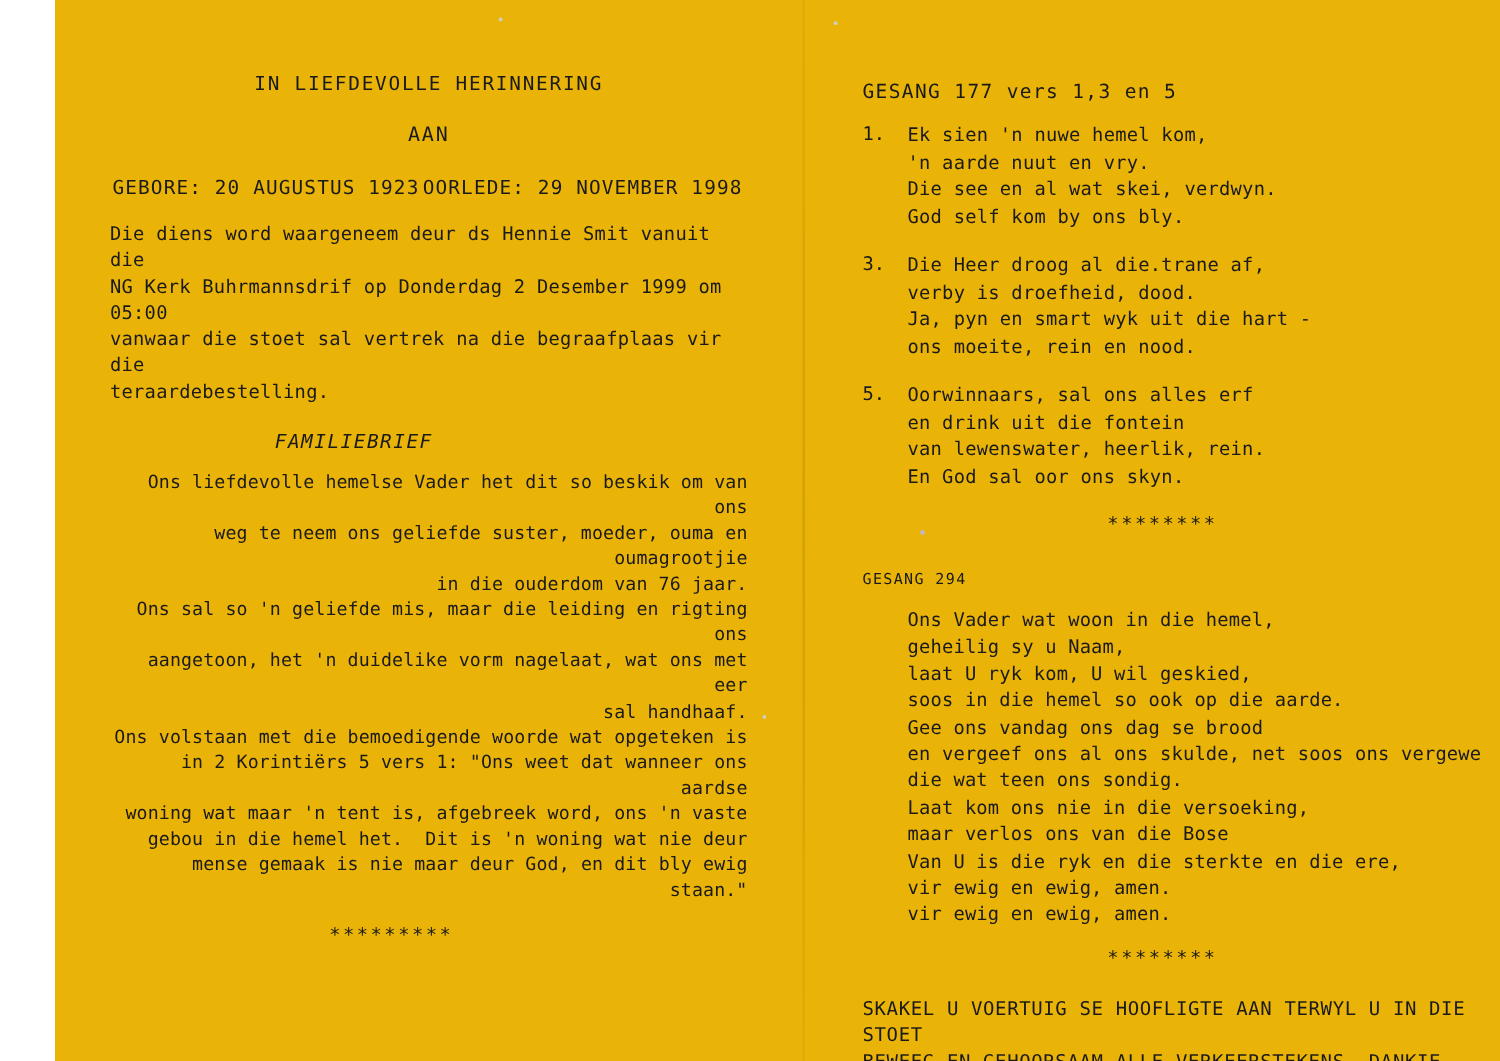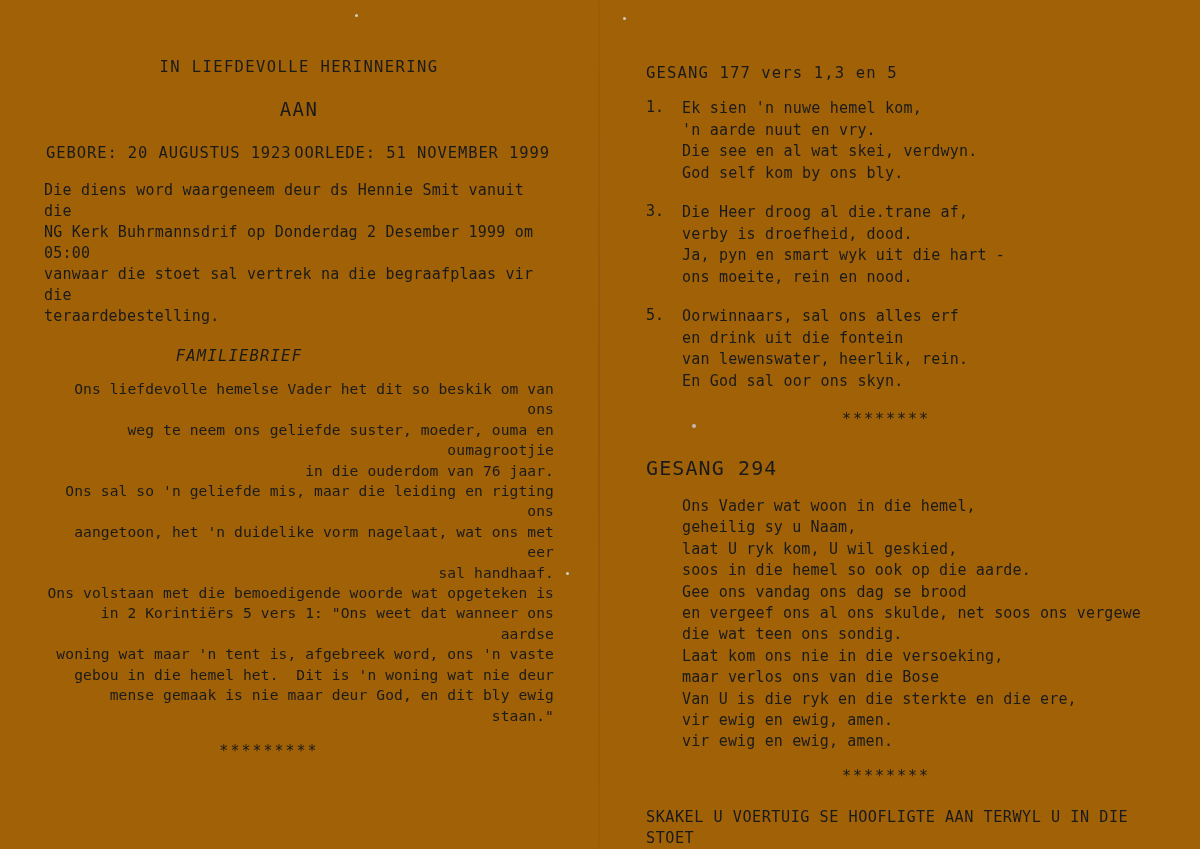--- a/index.html
+++ b/index.html
@@ -11,21 +11,22 @@
     width: 1200px;
     height: 849px;
     font-family: "DejaVu Sans Mono", monospace;
     color: #1a1a1a;
     position: relative;
     overflow: hidden;
   }
   .page {
     position: absolute;
     inset: 0;
-    background: #a16207;
+    background: #eab308;
+    margin-left: 44px;
   }
   .fold {
     position: absolute;
     left: 598px;
     top: 0;
     width: 2px;
     height: 849px;
     background: linear-gradient(to bottom, rgba(0,0,0,0.04), rgba(0,0,0,0.10), rgba(0,0,0,0.04));
   }
   .col {
@@ -46,21 +47,21 @@
   }
 
   .center { text-align: center; }
 
   .hdr1 {
     font-size: 15.5px;
     letter-spacing: 1.4px;
     margin-top: 18px;
   }
   .hdr-aan {
-    font-size: 19px;
+    font-size: 16px;
     letter-spacing: 1.4px;
     margin-top: 22px;
   }
   .hdr-name {
     font-size: 15.5px;
     letter-spacing: 1.4px;
     margin-top: 22px;
   }
   .dates-row {
     display: flex;
@@ -130,21 +131,21 @@
     white-space: pre-wrap;
   }
   .stars-r {
     text-align: center;
     font-size: 15px;
     letter-spacing: 2px;
     margin-top: 14px;
     padding-right: 30px;
   }
   .gesang294-title {
-    font-size: 20px;
+    font-size: 12px;
     letter-spacing: 1.1px;
     margin-top: 28px;
   }
   .prayer {
     font-size: 15px;
     line-height: 21.4px;
     letter-spacing: 0.15px;
     margin-top: 16px;
     margin-left: 36px;
     white-space: pre-wrap;
@@ -174,21 +175,21 @@
   <div class="speck" style="left:566px;top:572px;width:3px;height:3px;"></div>
   <div class="speck" style="left:692px;top:424px;width:4px;height:4px;background:#c8b6b6;"></div>
 
   <div class="col col-left">
 
     <div class="hdr1 center">IN LIEFDEVOLLE HERINNERING</div>
     <div class="hdr-aan center">AAN</div>
 
     <div class="dates-row">
       <span>GEBORE: 20 AUGUSTUS 1923</span>
-      <span>OORLEDE: 51 NOVEMBER 1999</span>
+      <span>OORLEDE: 29 NOVEMBER 1998</span>
     </div>
 
     <div class="body-block">Die diens word waargeneem deur ds Hennie Smit vanuit die
 NG Kerk Buhrmannsdrif op Donderdag 2 Desember 1999 om 05:00
 vanwaar die stoet sal vertrek na die begraafplaas vir die
 teraardebestelling.</div>
 
     <div class="section-title">FAMILIEBRIEF</div>
 
     <div class="familie-text">Ons liefdevolle hemelse Vader het dit so beskik om van ons

